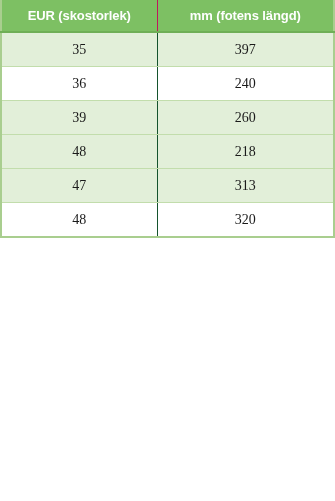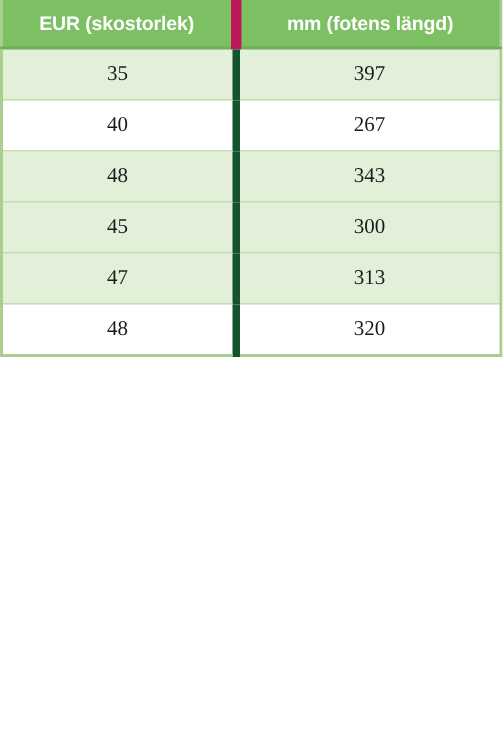--- a/index.html
+++ b/index.html
@@ -38,33 +38,33 @@
     text-align: center;
     height: 31px;
     padding: 0 2px;
     border: none;
     letter-spacing: -0.1px;
     white-space: nowrap;
   }
   thead tr {
     border-bottom: 2px solid #6FAF56;
   }
-  thead th.th-eur { border-right: 7px solid #be185d; }
+  thead th.th-eur { border-right: 1px solid #be185d; }
 
   tbody td {
     height: 33px;
     text-align: center;
     vertical-align: middle;
     font-size: 14px;
     font-family: "Liberation Serif", serif;
     color: #1a1a1a;
     padding: 0;
     border-bottom: 1px solid #C2DDAC;
   }
-  tbody td.cell-eur { border-right: 5px solid #14532d; }
+  tbody td.cell-eur { border-right: 1px solid #14532d; }
   tbody tr.tint td { background: #E2EFD9; }
   tbody tr.plain td { background: #ffffff; }
   tbody tr:last-child td { border-bottom: none; }
 </style>
 </head>
 <body>
 
 <div class="table-wrap">
   <table class="size-table">
     <colgroup>
@@ -76,30 +76,30 @@
         <th class="th-eur">EUR (skostorlek)</th>
         <th class="th-mm">mm (fotens längd)</th>
       </tr>
     </thead>
     <tbody>
       <tr class="tint">
         <td class="cell-eur">35</td>
         <td class="cell-mm">397</td>
       </tr>
       <tr class="plain">
-        <td class="cell-eur">40</td>
-        <td class="cell-mm">267</td>
+        <td class="cell-eur">36</td>
+        <td class="cell-mm">240</td>
+      </tr>
+      <tr class="tint">
+        <td class="cell-eur">39</td>
+        <td class="cell-mm">260</td>
       </tr>
       <tr class="tint">
         <td class="cell-eur">48</td>
-        <td class="cell-mm">343</td>
-      </tr>
-      <tr class="tint">
-        <td class="cell-eur">45</td>
-        <td class="cell-mm">300</td>
+        <td class="cell-mm">218</td>
       </tr>
       <tr class="tint">
         <td class="cell-eur">47</td>
         <td class="cell-mm">313</td>
       </tr>
       <tr class="plain">
         <td class="cell-eur">48</td>
         <td class="cell-mm">320</td>
       </tr>
     </tbody>

